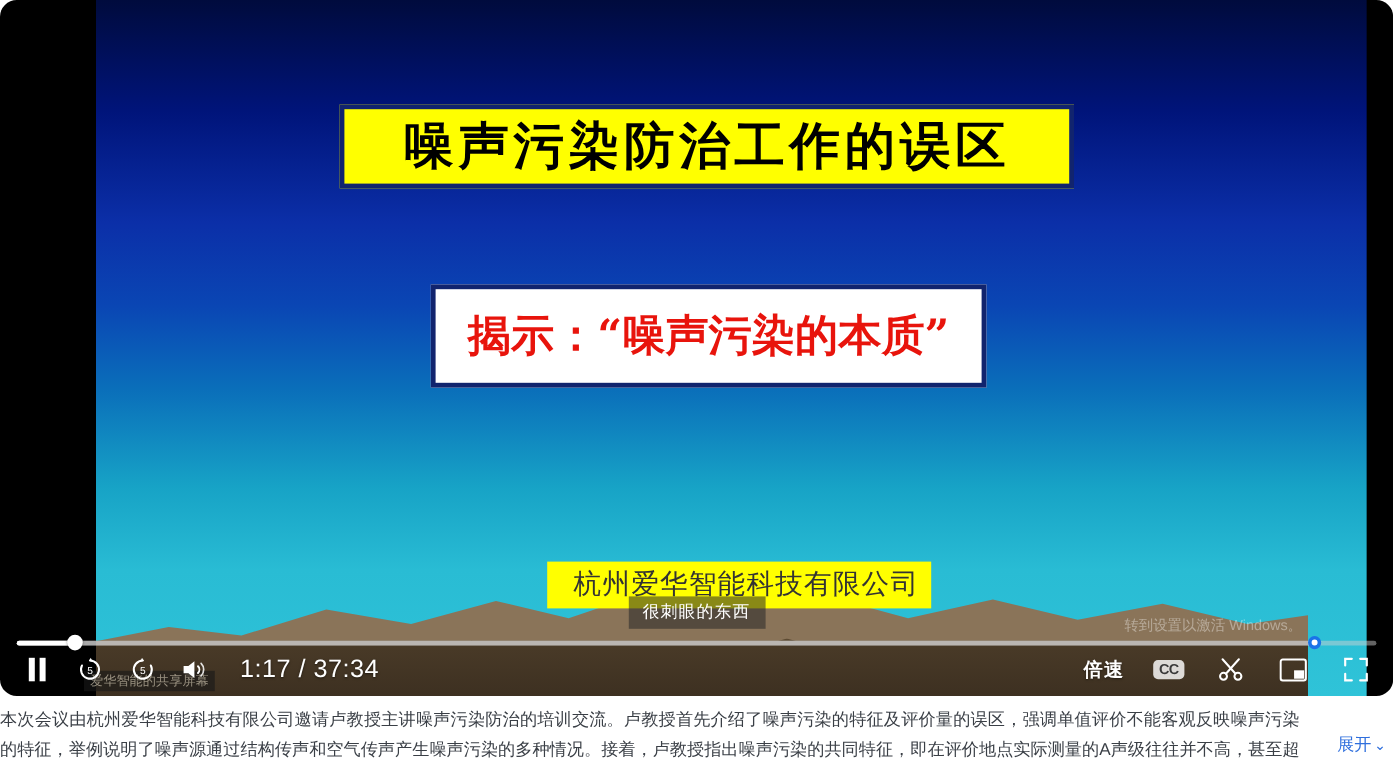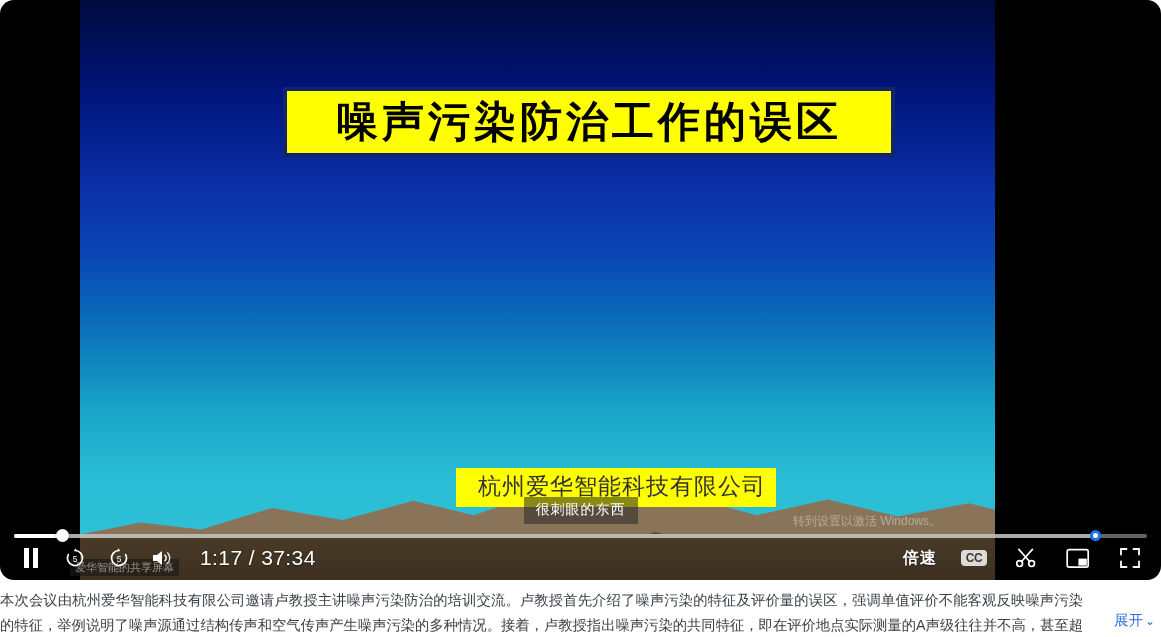--- a/index.html
+++ b/index.html
@@ -17,21 +17,21 @@
     width: 1161px; height: 580px;
     background: #000000;
     border-radius: 14px;
     overflow: hidden;
   }
 
   
   #video-stage {
     position: absolute;
     left: 80px; top: 0;
-    width: 915px; height: 580px;
+    width: 1059px; height: 580px;
     overflow: hidden;
   }
 
   
   #slide-bg {
     position: absolute; inset: 0;
     background: linear-gradient(180deg,
         #000b3d 0%,
         #00147a 16%,
         #0b2fa8 32%,
@@ -258,20 +258,23 @@
   <div id="video-stage">
     <div id="slide-bg"></div>
     <div class="mtn" id="mtn-back"></div>
     <div class="mtn" id="mtn-front"></div>
     <div id="ground"></div>
 
     <div id="slide-title-box">
       <span id="slide-title-text">噪声污染防治工作的误区</span>
     </div>
 
+    <div id="slide-sub-box">
+      <span id="slide-sub-text">揭示：“噪声污染的本质”</span>
+    </div>
 
     <div id="slide-company-box">
       <span id="slide-company-text">杭州爱华智能科技有限公司</span>
     </div>
 
 
     <div id="win-activate">
       <div class="w2">转到设置以激活 Windows。</div>
     </div>
   </div>

